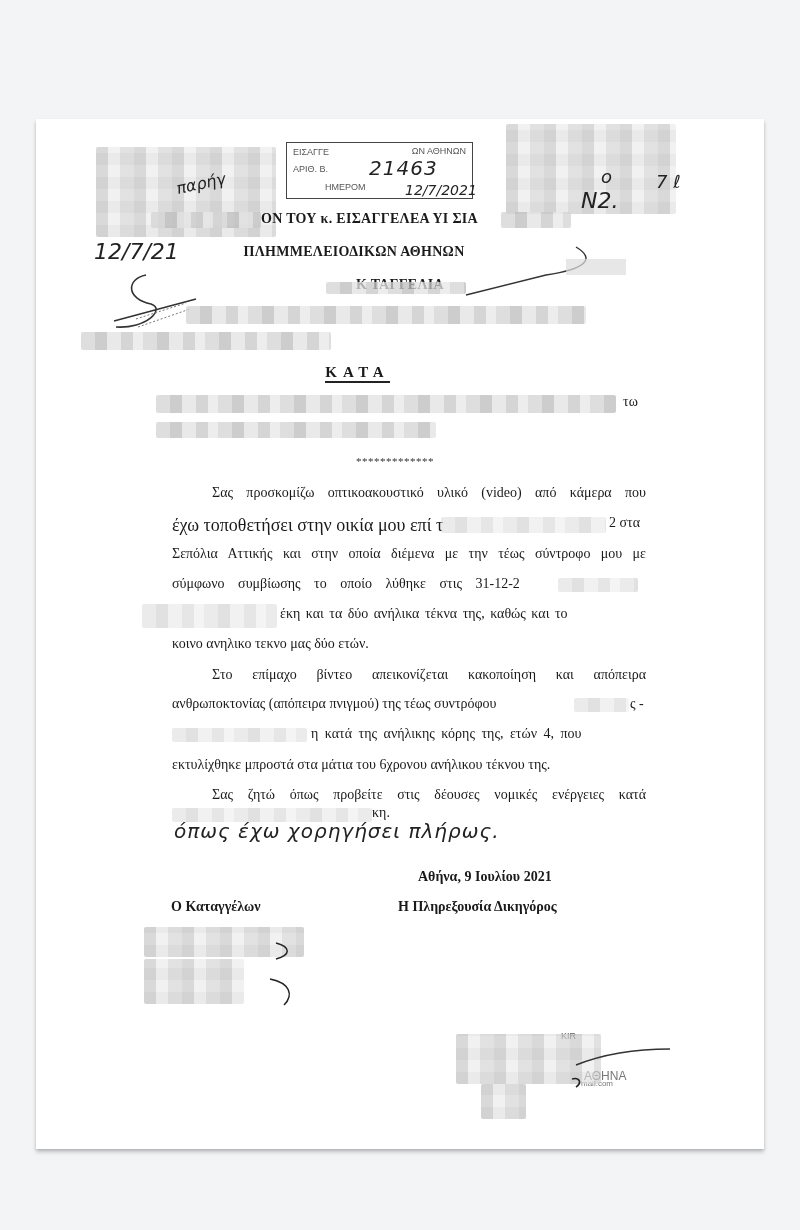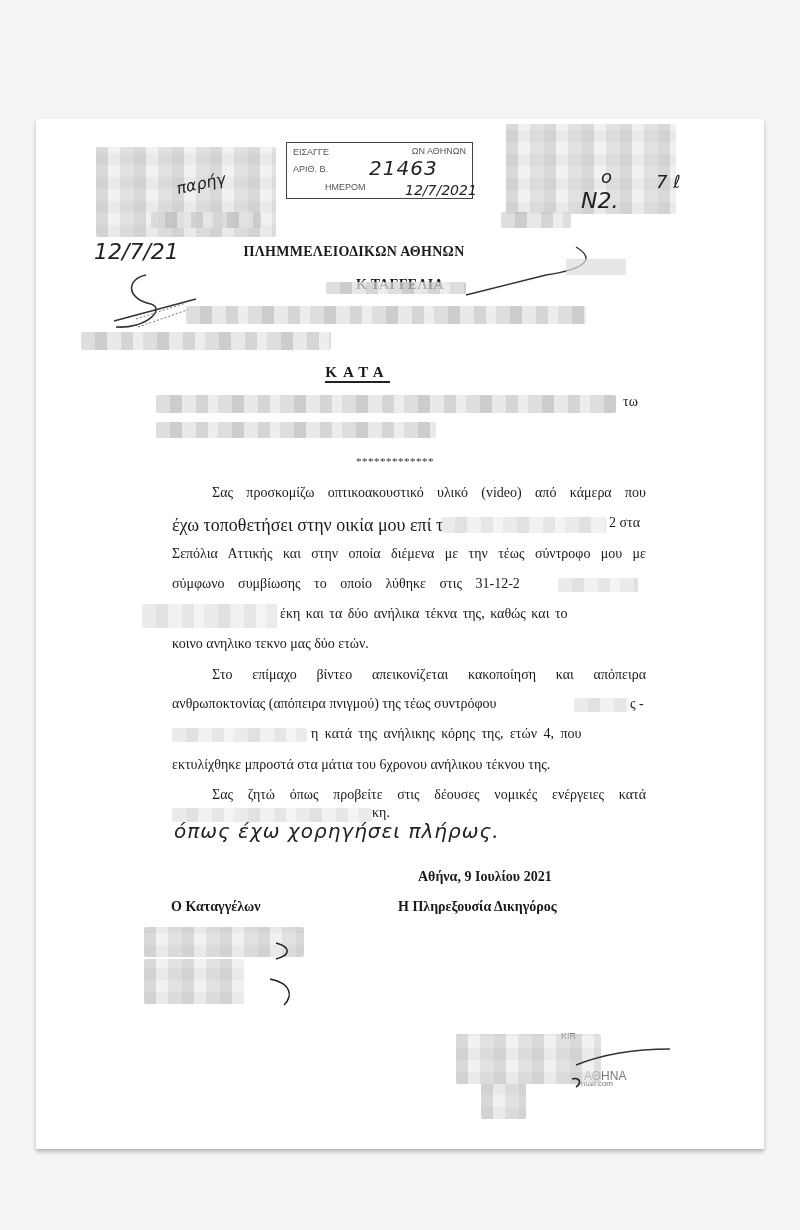--- a/index.html
+++ b/index.html
@@ -117,20 +117,21 @@
     <div class="num">21463</div>
     <div class="date">12/7/2021</div>
   </div>
 
   <div class="blur block light" style="left:470px;top:5px;width:170px;height:90px;"></div>
   <div class="hand" style="left:545px;top:22px;font-size:22px;margin-top:47px;">Ν2.</div>
   <div class="hand" style="left:565px;top:47px;font-size:18px;">ο</div>
   <div class="hand" style="left:620px;top:52px;font-size:18px;">7 ℓ</div>
 
   <div class="blur" style="left:115px;top:93px;width:110px;height:16px;"></div>
+  <div class="heading" style="left:225px;top:92px;width:320px;text-align:left;">ΟΝ ΤΟΥ κ. ΕΙΣΑΓΓΕΛΕΑ ΥΙ     ΣΙΑ</div>
   <div class="blur" style="left:465px;top:93px;width:70px;height:16px;"></div>
   <div class="heading" style="left:0;width:636px;top:125px;">ΠΛΗΜΜΕΛΕΙΟΔΙΚΩΝ ΑΘΗΝΩΝ</div>
   <div class="heading" style="left:0;width:728px;top:158px;">Κ ΤΑΓΓΕΛΙΑ</div>
   <div class="blur" style="left:290px;top:163px;width:140px;height:12px;"></div>
   <svg class="scribble" style="left:390px;top:120px;" width="220" height="60" viewBox="0 0 220 60">
     <path d="M150 8 C170 20, 160 30, 120 36 L40 56" stroke="#333" stroke-width="1.4" fill="none"></path>
     <rect x="140" y="20" width="60" height="16" fill="#ddd" opacity="0.7"></rect>
   </svg>
 
   <div class="blur" style="left:150px;top:187px;width:400px;height:18px;"></div>

